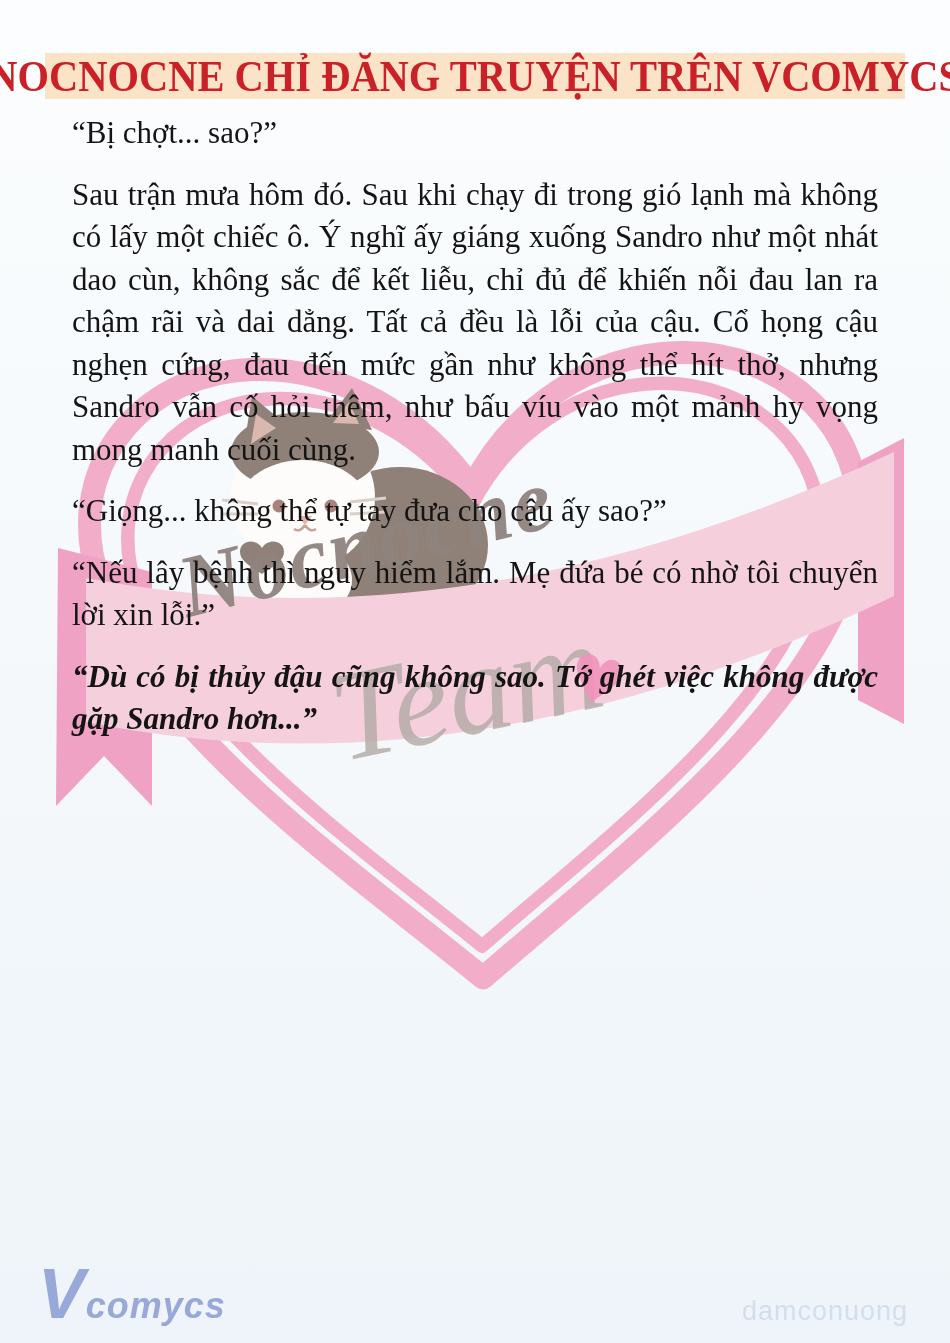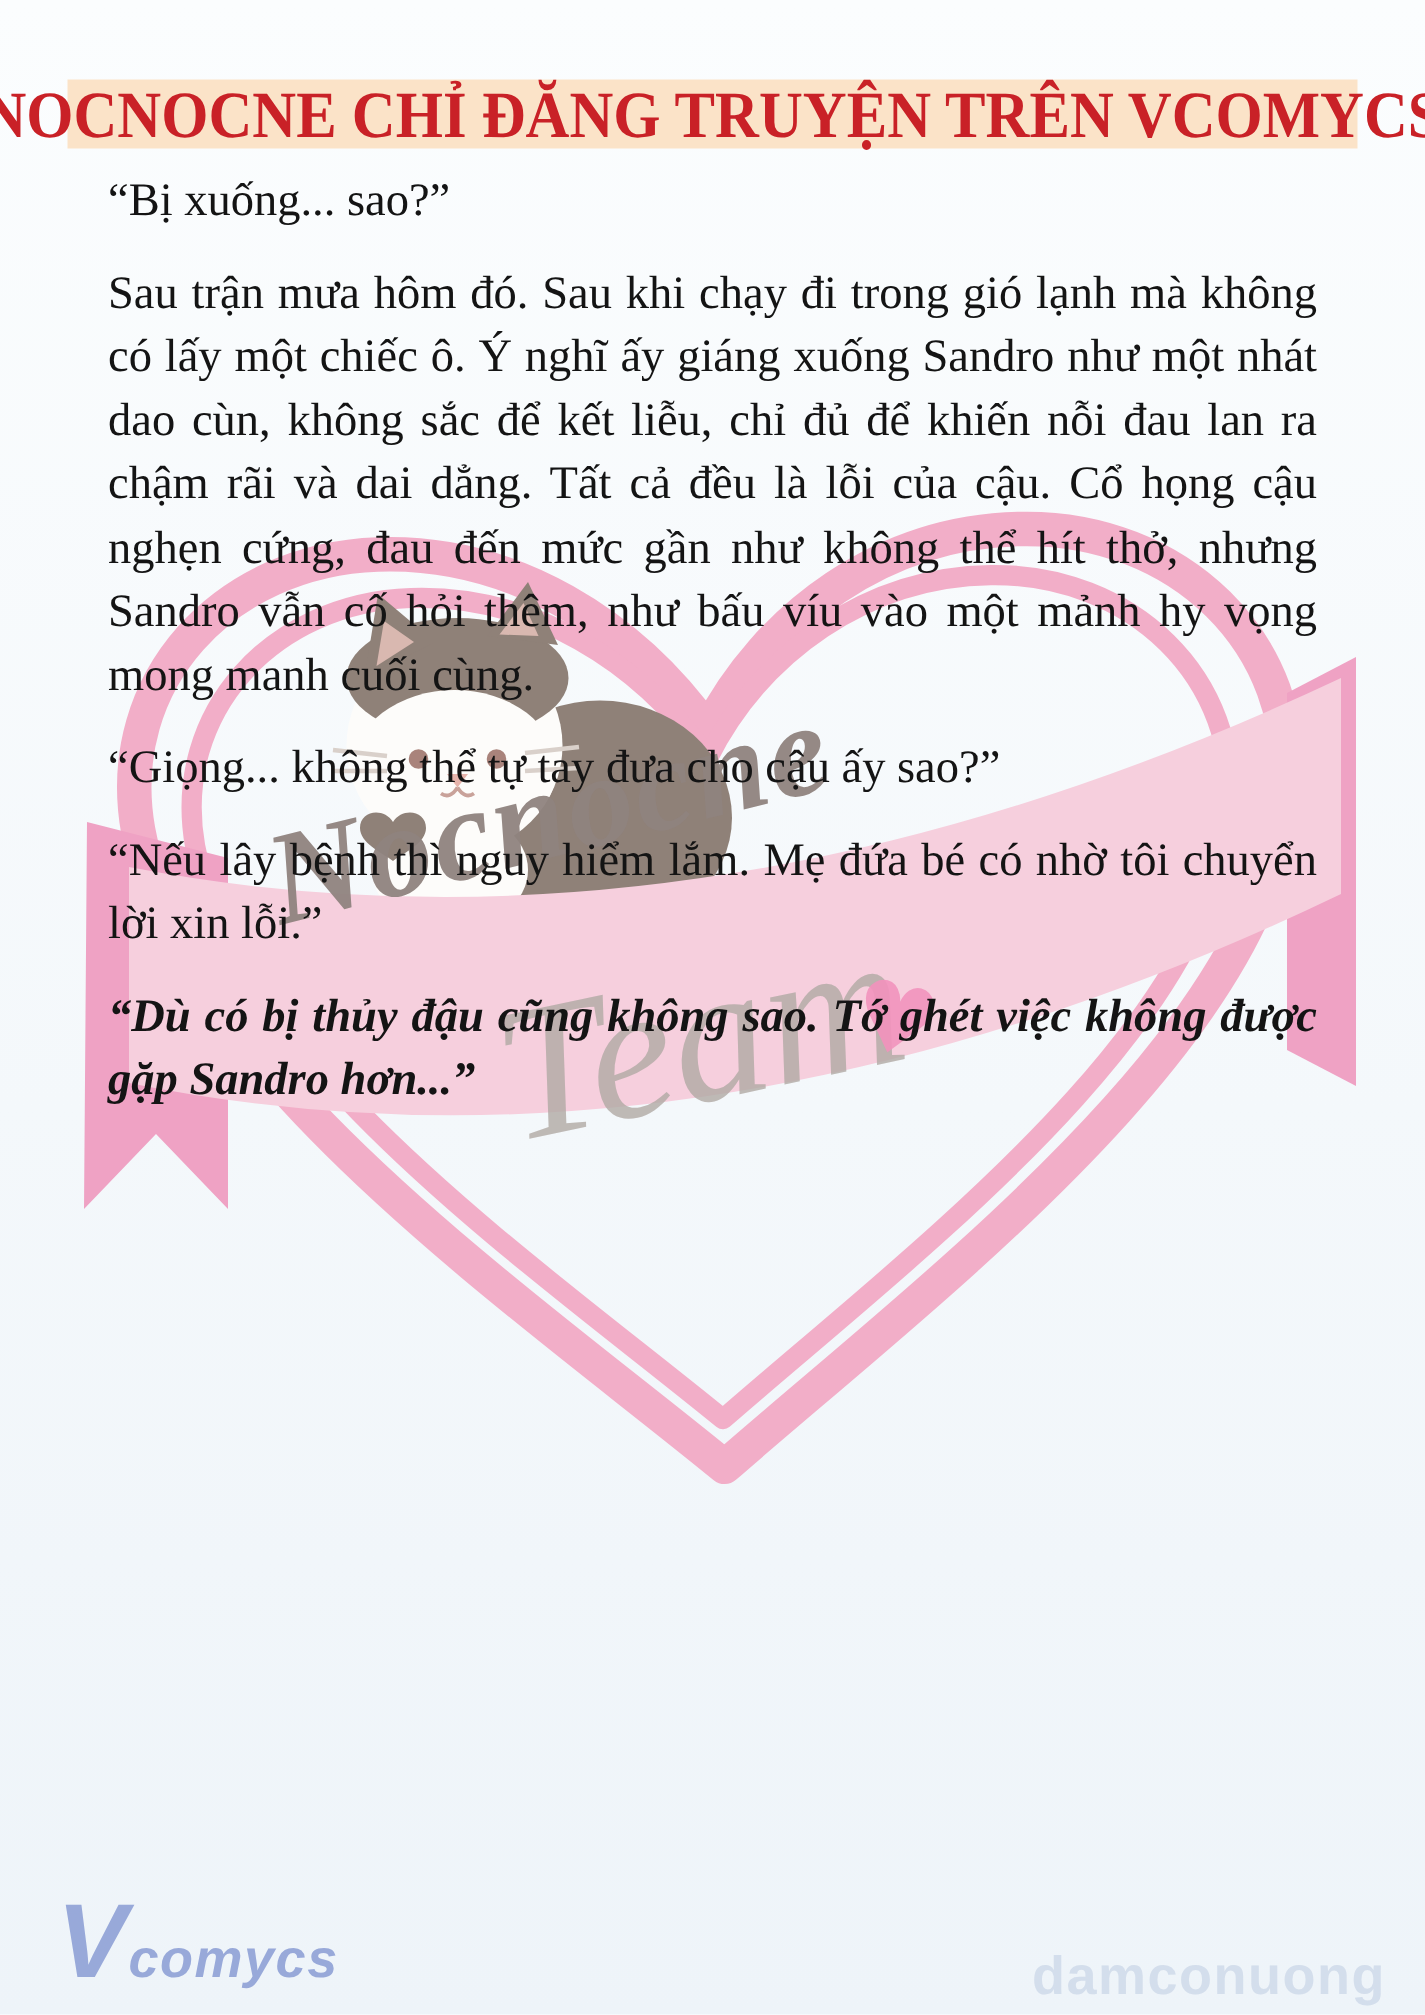--- a/index.html
+++ b/index.html
@@ -59,23 +59,23 @@
   
   .vcomycs {
     position: absolute; left: 38px; top: 1254px; z-index: 2;
     font-family: "Liberation Sans", "DejaVu Sans", sans-serif;
     font-style: italic; font-weight: 700; font-size: 36px;
     color: rgba(136, 155, 212, 0.85); letter-spacing: 1px;
     display: block;
   }
   .vcomycs::first-letter { font-size: 70px; }
   .site-mark {
-    position: absolute; right: 26px; top: 1296px; z-index: 2;
+    position: absolute; right: 42px; top: 1296px; z-index: 2;
     font-family: "Liberation Sans", "DejaVu Sans", sans-serif;
-    font-weight: 700; font-size: 36px;
+    font-weight: 400; font-size: 27px;
     color: rgba(193, 206, 226, 0.6); letter-spacing: 1px;
   }
 </style>
 </head>
 <body>
 
 <div class="page">
 
   <div class="watermark">
     <svg class="wm-svg" width="950" height="1343" viewBox="0 0 950 1343">
@@ -120,21 +120,21 @@
     <div class="wm-nocnocne">Nocnocne</div>
     <div class="wm-team">Team</div>
     <div class="wm-heart-accent">♥</div>
   </div>
 
   <div class="header-strip">
     <span class="header-text">NOCNOCNE CHỈ ĐĂNG TRUYỆN TRÊN VCOMYCS</span>
   </div>
 
   <div class="body-text">
-    <p class="para">“Bị xuống... sao?”</p>
+    <p class="para">“Bị chợt... sao?”</p>
     <p class="para">Sau trận mưa hôm đó. Sau khi chạy đi trong gió lạnh mà không có lấy một chiếc ô. Ý nghĩ ấy giáng xuống Sandro như một nhát dao cùn, không sắc để kết liễu, chỉ đủ để khiến nỗi đau lan ra chậm rãi và dai dẳng. Tất cả đều là lỗi của cậu. Cổ họng cậu nghẹn cứng, đau đến mức gần như không thể hít thở, nhưng Sandro vẫn cố hỏi thêm, như bấu víu vào một mảnh hy vọng mong manh cuối cùng.</p>
     <p class="para">“Giọng... không thể tự tay đưa cho cậu ấy sao?”</p>
     <p class="para">“Nếu lây bệnh thì nguy hiểm lắm. Mẹ đứa bé có nhờ tôi chuyển lời xin lỗi.”</p>
     <p class="para quote-italic">“Dù có bị thủy đậu cũng không sao. Tớ ghét việc không được gặp Sandro hơn...”</p>
   </div>
 
   <span class="vcomycs">Vcomycs</span>
   <span class="site-mark">damconuong</span>
 
 </div>

